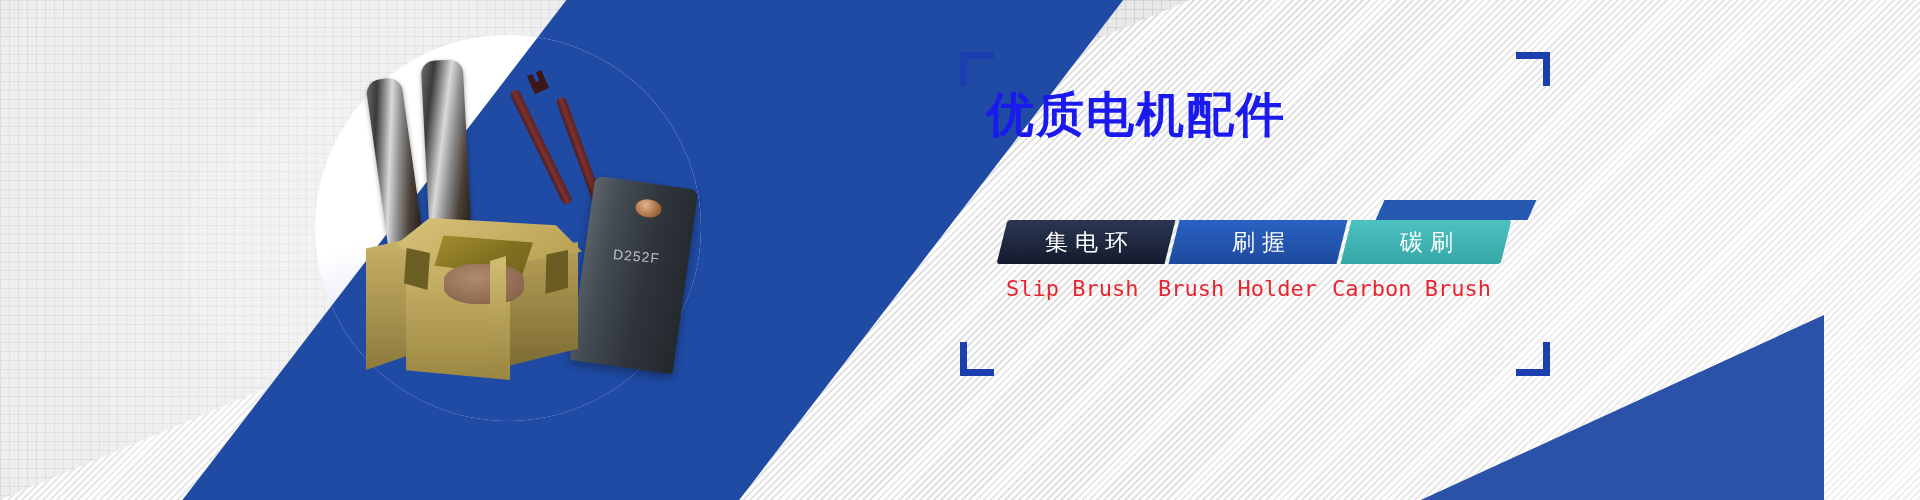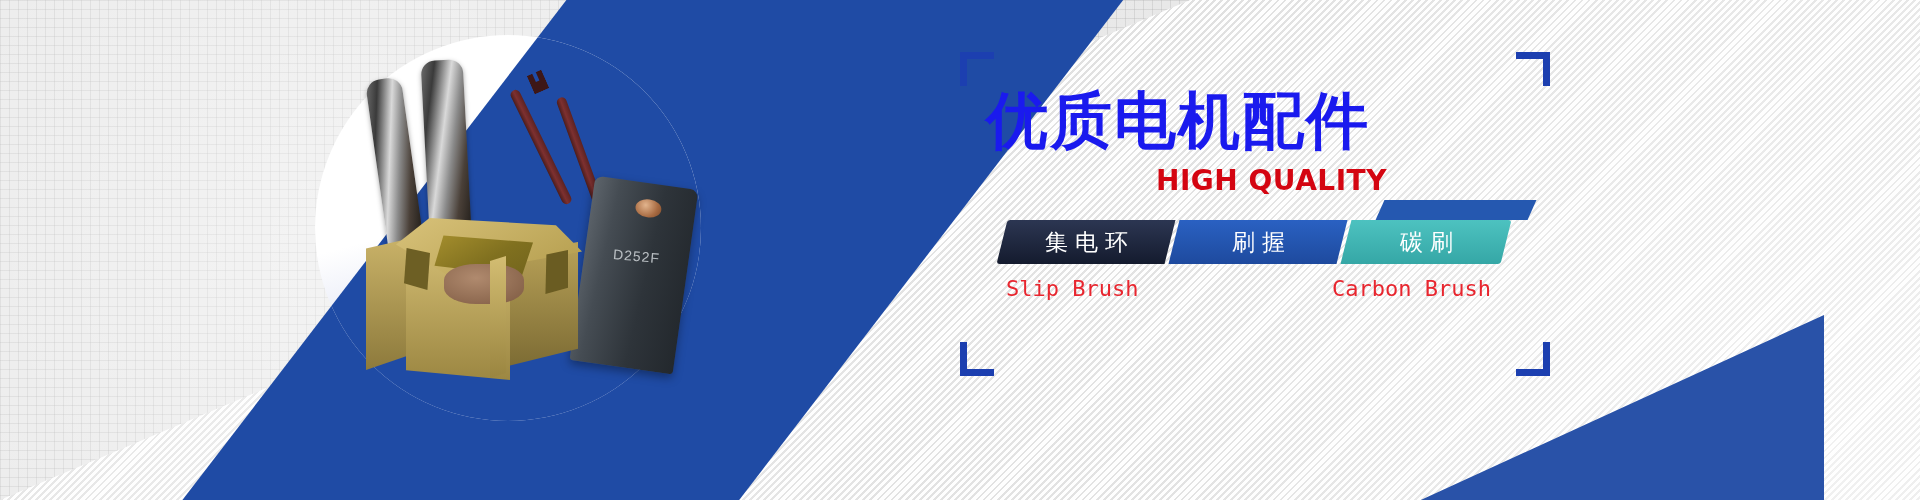--- a/index.html
+++ b/index.html
@@ -135,21 +135,21 @@
   .bk-tr{left:556px; top:0px;}
   .bk-tr .hbar{right:0;top:0;}     .bk-tr .vbar{right:0;top:0;}
   .bk-bl{left:0px;   top:290px;}
   .bk-bl .hbar{left:0;bottom:0;}   .bk-bl .vbar{left:0;bottom:0;}
   .bk-br{left:556px; top:290px;}
   .bk-br .hbar{right:0;bottom:0;}  .bk-br .vbar{right:0;bottom:0;}
 
   .title{
     position:absolute;left:26px;top:38px;
     font-family:"DejaVu Serif","Liberation Serif",serif;
-    font-size:62px;line-height:1;font-weight:700;color:#1a1aee;
+    font-size:48px;line-height:1;font-weight:700;color:#1a1aee;
     letter-spacing:2px;white-space:nowrap;
   }
 
   .hq{
     position:absolute;left:196px;top:112px;
     color:#d40511;font-size:28px;font-weight:700;letter-spacing:.5px;
     font-family:"DejaVu Sans","Liberation Sans",sans-serif;white-space:nowrap;
   }
   .hq-bar{
     position:absolute;left:420px;top:148px;width:152px;height:20px;
@@ -238,34 +238,34 @@
       <i class="hbar"></i>
         <i class="vbar"></i>
     </div>
     <div class="bracket bk-br">
       <i class="hbar"></i>
         <i class="vbar"></i>
     </div>
 
     <div class="title">优质电机配件</div>
 
-    <div class="hq">HIGH QUALITY</div>
     <div class="hq-bar"></div>
 
     <div class="seg-row">
       <div class="seg seg-0">
         <span>集电环</span>
       </div>
       <div class="seg seg-1">
         <span>刷握</span>
       </div>
       <div class="seg seg-2">
         <span>碳刷</span>
       </div>
     </div>
 
     <div class="en-row">
       <div class="en en-0">Slip Brush</div>
+      <div class="en en-1">Brush Holder</div>
       <div class="en en-2">Carbon Brush</div>
     </div>
 
   </div>
 </div>
 
 </body></html>

